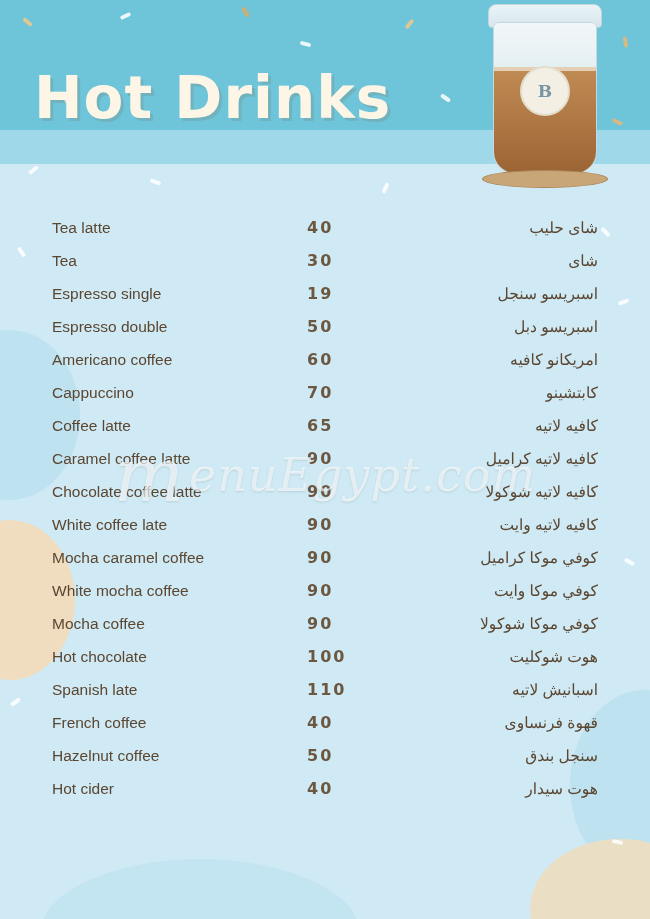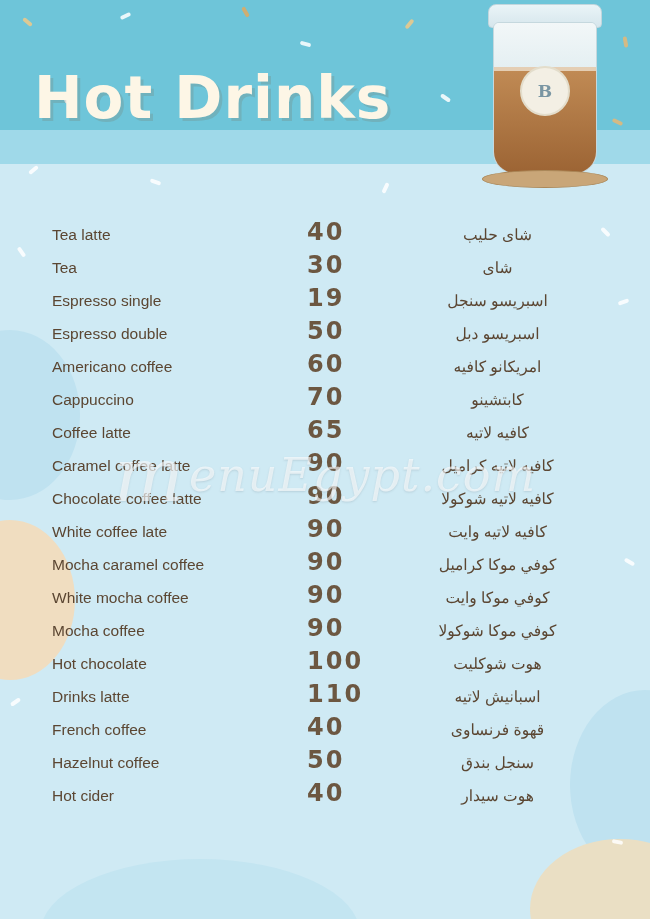--- a/index.html
+++ b/index.html
@@ -178,28 +178,28 @@
   .item-en {
     flex: 0 0 255px;
     font-size: 15.5px;
     color: #5b4632;
     white-space: nowrap;
   }
   .item-price {
     flex: 0 0 90px;
     text-align: left;
     font-family: "DejaVu Sans", sans-serif;
-    font-size: 24px;
+    font-size: 16px;
     font-weight: bold;
     color: #6c5741;
     letter-spacing: 2px;
   }
   .item-ar {
     flex: 1 1 auto;
-    text-align: center;
+    text-align: right;
     direction: rtl;
     font-size: 15.5px;
     color: #5b4632;
     white-space: nowrap;
   }
   
   #watermark {
     position: absolute;
     left: 0;
     top: 410px;
@@ -334,21 +334,21 @@
         <div class="item-en">Mocha coffee</div>
         <div class="item-price">90</div>
         <div class="item-ar">كوفي موكا شوكولا</div>
       </div>
       <div class="menu-row">
         <div class="item-en">Hot chocolate</div>
         <div class="item-price">100</div>
         <div class="item-ar">هوت شوكليت</div>
       </div>
       <div class="menu-row">
-        <div class="item-en">Drinks latte</div>
+        <div class="item-en">Spanish late</div>
         <div class="item-price">110</div>
         <div class="item-ar">اسبانيش لاتيه</div>
       </div>
       <div class="menu-row">
         <div class="item-en">French coffee</div>
         <div class="item-price">40</div>
         <div class="item-ar">قهوة فرنساوى</div>
       </div>
       <div class="menu-row">
         <div class="item-en">Hazelnut coffee</div>

